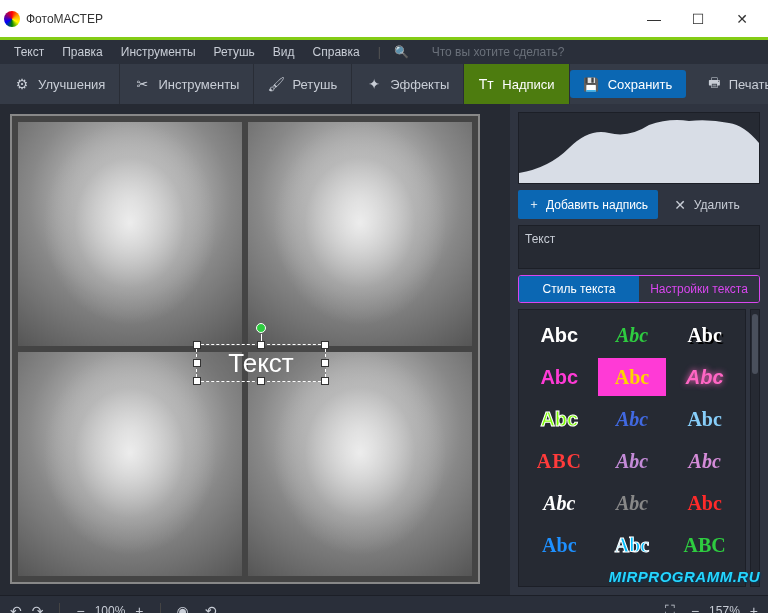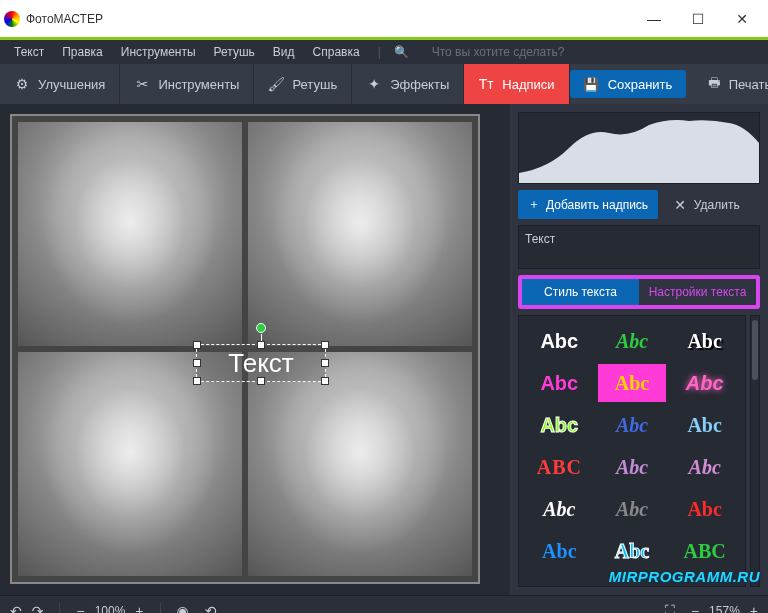--- a/index.html
+++ b/index.html
@@ -13,21 +13,21 @@
 
 .menubar { height: 24px; background: #2a2f3a; display: flex; align-items: center; padding: 0 6px; gap: 2px; color: #c8cdd6; font-size: 12px; }
 .menubar .item { padding: 2px 8px; }
 .menubar .item.sep { color: #555; }
 .menubar .search-icon { margin-left: 4px; color: #888; }
 .menubar input { background: transparent; border: none; color: #c8cdd6; font-size: 12px; margin-left: 20px; width: 160px; outline: none; }
 .menubar input::placeholder { color: #6a707a; }
 
 .tabbar { height: 40px; background: #353b47; display: flex; align-items: stretch; }
 .tab { display: flex; align-items: center; padding: 0 14px; color: #c8cdd6; font-size: 13px; gap: 8px; border-right: 1px solid #292d36; }
-.tab.active { background: #ef4444; color: #fff; }
+.tab.active { background: #4d7c0f; color: #fff; }
 .tab .ic { width: 16px; height: 16px; display: flex; align-items: center; justify-content: center; font-size: 14px; }
 .tabbar .spacer { flex: 1; }
 .tabbar .rbtn { display: flex; align-items: center; gap: 8px; padding: 0 14px; color: #fff; font-size: 13px; }
 .rbtn.save { background: #0b67b3; margin: 6px 8px 6px 0; border-radius: 3px; }
 .rbtn.print { color: #c8cdd6; }
 
 .main { display: flex; height: calc(613px - 28px - 24px - 40px - 30px); }
 .canvas-area { flex: 1; background: #262a33; padding: 10px; position: relative; }
 .canvas { width: 470px; height: 470px; background: #444; border: 2px solid #888; display: grid; grid-template-columns: 1fr 1fr; grid-template-rows: 1fr 1fr; gap: 6px; padding: 6px; position: relative; }
 .photo { background: radial-gradient(circle at 50% 35%, #ddd 0%, #bbb 25%, #888 55%, #555 100%); filter: grayscale(100%); }
@@ -44,21 +44,21 @@
 .sidepanel { width: 258px; background: #2f3440; display: flex; flex-direction: column; padding: 8px 8px 8px 8px; gap: 6px; }
 .histogram { height: 72px; background: #262a33; border: 1px solid #1c1f27; position: relative; overflow: hidden; }
 .histogram svg { width: 100%; height: 100%; }
 .panel-header { background: #3a404d; height: 26px; display: flex; align-items: center; justify-content: center; color: #c8cdd6; font-size: 12px; position: relative; }
 .panel-header .help { position: absolute; right: 8px; color: #c8cdd6; font-weight: bold; }
 .actions { display: flex; gap: 8px; }
 .btn-add { flex: 0 0 auto; background: #0b67b3; color: #fff; display: flex; align-items: center; gap: 6px; padding: 6px 10px; font-size: 12px; border-radius: 2px; }
 .btn-del { display: flex; align-items: center; gap: 8px; color: #c8cdd6; font-size: 12px; padding: 6px 8px; }
 .btn-del .x { color: #c8cdd6; font-size: 14px; }
 .textarea { background: #262a33; border: 1px solid #1c1f27; color: #c8cdd6; font-size: 12px; padding: 6px; height: 44px; }
-.subtabs { display: flex; border: 4px solid #d946ef; border-radius: 3px; overflow: hidden; }
+.subtabs { display: flex; border: 1px solid #d946ef; border-radius: 3px; overflow: hidden; }
 .subtab { flex: 1; text-align: center; padding: 6px; font-size: 12px; color: #d946ef; background: #2f3440; }
 .subtab.active { background: #0b67b3; color: #fff; }
 .styles-wrap { display:flex; gap:4px; flex:1; }
 .styles { flex:1; background: #262a33; border: 1px solid #1c1f27; display: grid; grid-template-columns: repeat(3,1fr); grid-auto-rows: 38px; gap: 4px; padding: 6px; overflow: hidden; }
 .style { display: flex; align-items: center; justify-content: center; font-size: 20px; font-weight: bold; }
 .scrollbar { width: 10px; background: #262a33; border: 1px solid #1c1f27; position: relative; }
 .scrollbar .thumb { position: absolute; left: 1px; right: 1px; top: 4px; height: 60px; background: #4a505c; border-radius: 4px; }
 
 .statusbar { height: 30px; background: #2a2f3a; display: flex; align-items: center; padding: 0 10px; gap: 16px; color: #c8cdd6; font-size: 12px; border-top: 1px solid #1c1f27; }
 .statusbar .grp { display: flex; align-items: center; gap: 10px; }

